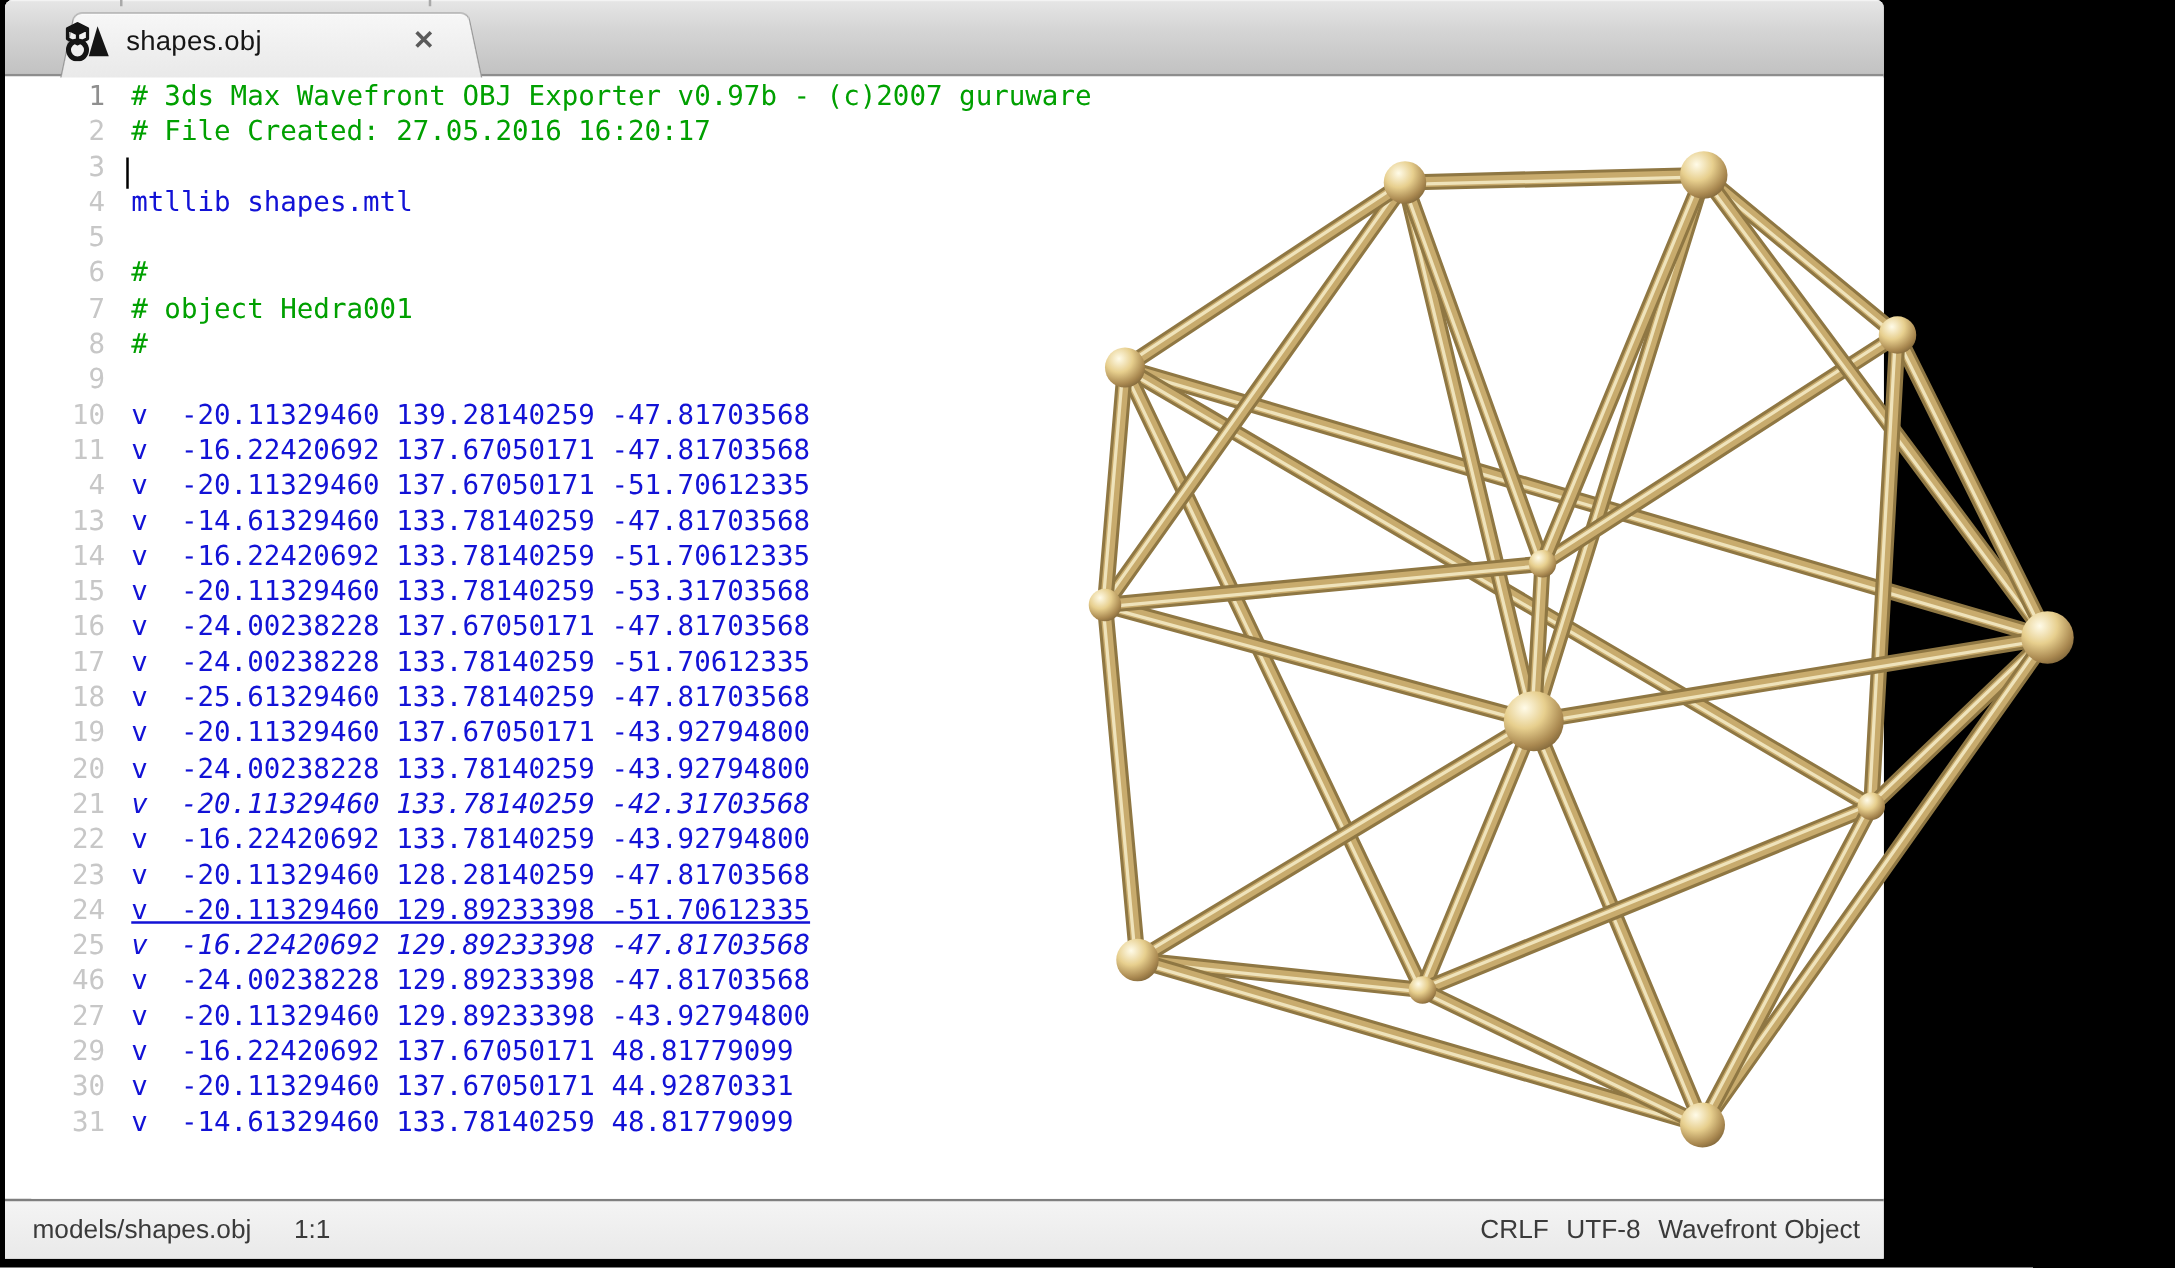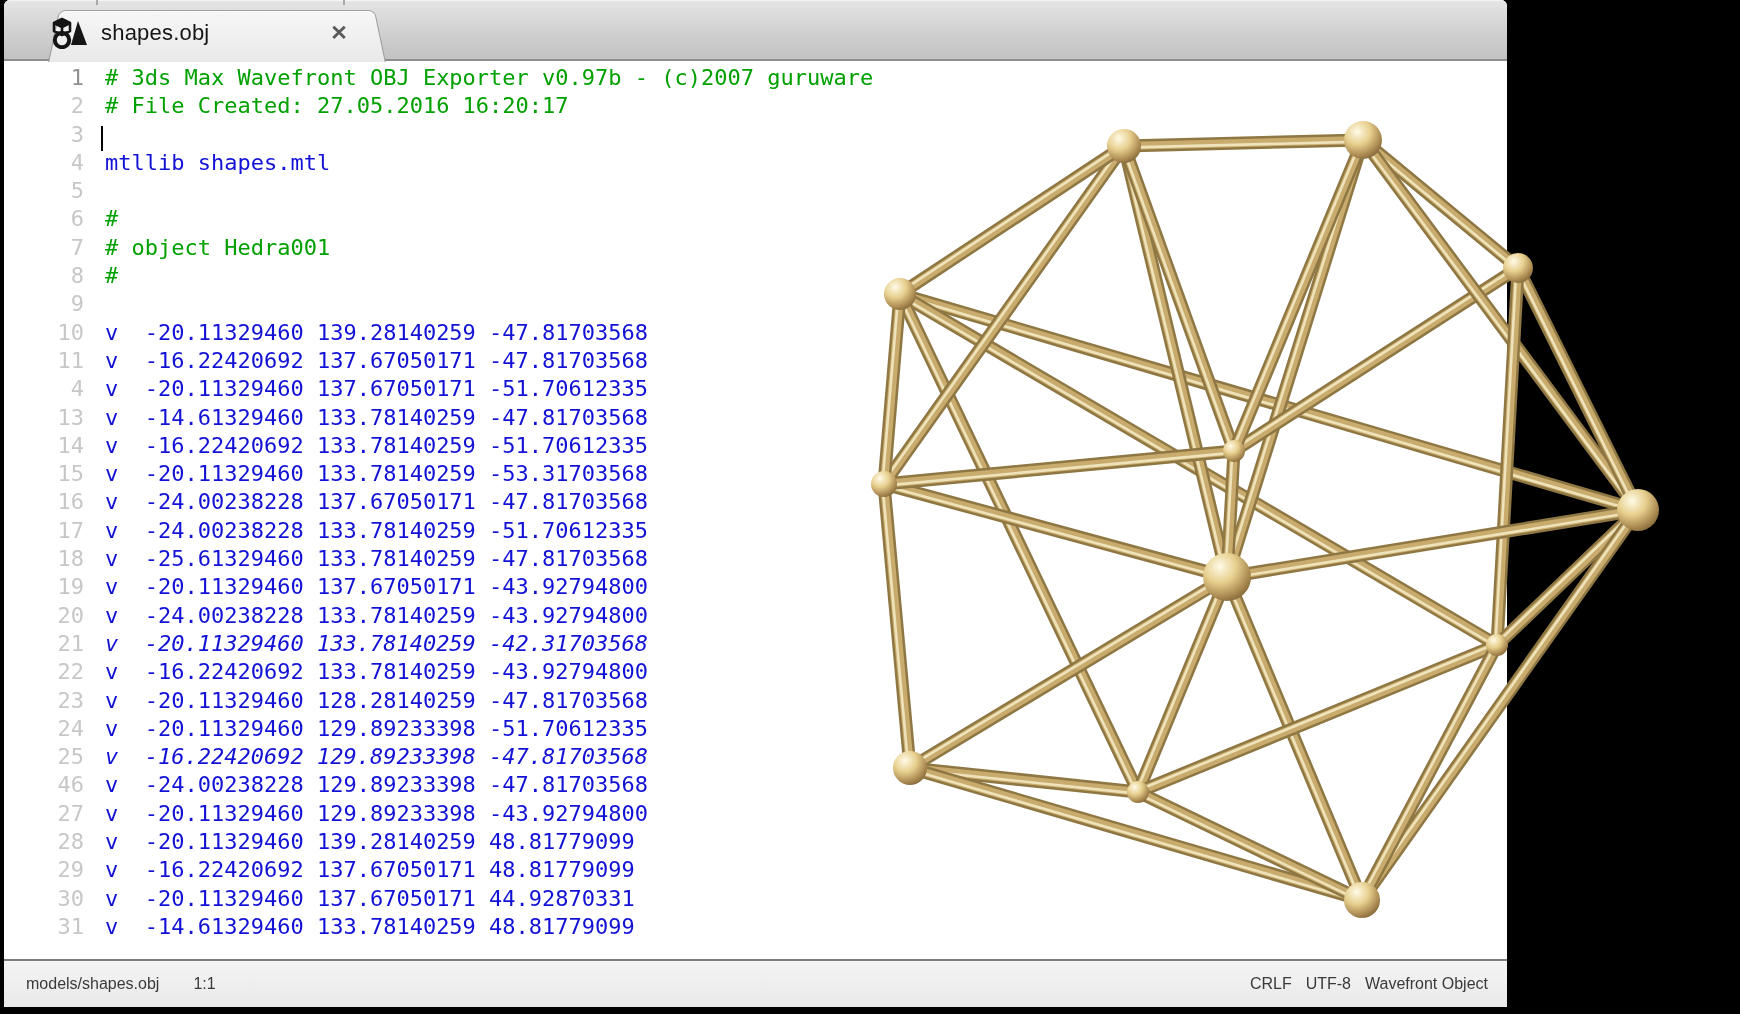--- a/index.html
+++ b/index.html
@@ -59,21 +59,21 @@
   }
   .line.active .gutter{color:#8f8f8f;}
   .code{display:inline-block;margin-left:21px;}
   .caret{position:absolute;left:76px;top:64px;width:2px;height:25px;background:#000;}
   
   .statusbar{
     position:absolute;left:0;bottom:0;width:100%;height:48px;
     background:linear-gradient(180deg,#f4f4f4,#e9e9e9);
     border-top:2px solid #7f7f7f;box-sizing:border-box;
     display:flex;align-items:center;justify-content:space-between;
-    font-size:16px;color:#3a3a3a;
+    font-size:21px;color:#3a3a3a;
   }
   .status-left{display:flex;gap:34px;padding-left:22px;}
   .status-right{display:flex;gap:14px;padding-right:19px;text-align:right;}
   .status-item{white-space:nowrap;}
   
   .model-layer{position:absolute;left:0;top:0;width:1740px;height:1014px;pointer-events:none;}
 </style>
 </head>
 <body>
 
@@ -115,25 +115,24 @@
         <div class="line"><span class="gutter">14</span><span class="code" style="color: rgb(18, 18, 214);">v  -16.22420692 133.78140259 -51.70612335</span></div>
         <div class="line"><span class="gutter">15</span><span class="code" style="color: rgb(18, 18, 214);">v  -20.11329460 133.78140259 -53.31703568</span></div>
         <div class="line"><span class="gutter">16</span><span class="code" style="color: rgb(18, 18, 214);">v  -24.00238228 137.67050171 -47.81703568</span></div>
         <div class="line"><span class="gutter">17</span><span class="code" style="color: rgb(18, 18, 214);">v  -24.00238228 133.78140259 -51.70612335</span></div>
         <div class="line"><span class="gutter">18</span><span class="code" style="color: rgb(18, 18, 214);">v  -25.61329460 133.78140259 -47.81703568</span></div>
         <div class="line"><span class="gutter">19</span><span class="code" style="color: rgb(18, 18, 214); text-align: center;">v  -20.11329460 137.67050171 -43.92794800</span></div>
         <div class="line"><span class="gutter">20</span><span class="code" style="color: rgb(18, 18, 214);">v  -24.00238228 133.78140259 -43.92794800</span></div>
         <div class="line"><span class="gutter">21</span><span class="code" style="color: rgb(18, 18, 214); font-style: italic;">v  -20.11329460 133.78140259 -42.31703568</span></div>
         <div class="line"><span class="gutter">22</span><span class="code" style="color: rgb(18, 18, 214);">v  -16.22420692 133.78140259 -43.92794800</span></div>
         <div class="line"><span class="gutter">23</span><span class="code" style="color: rgb(18, 18, 214);">v  -20.11329460 128.28140259 -47.81703568</span></div>
-        <div class="line"><span class="gutter">24</span><span class="code" style="color: rgb(18, 18, 214);">v  -20.11329460 129.89233398 -51.70612335</span></div>
+        <div class="line"><span class="gutter">24</span><span class="code" style="color: rgb(18, 18, 214); text-decoration: underline;">v  -20.11329460 129.89233398 -51.70612335</span></div>
         <div class="line"><span class="gutter">25</span><span class="code" style="color: rgb(18, 18, 214); font-style: italic;">v  -16.22420692 129.89233398 -47.81703568</span></div>
         <div class="line"><span class="gutter">46</span><span class="code" style="color: rgb(18, 18, 214);">v  -24.00238228 129.89233398 -47.81703568</span></div>
         <div class="line"><span class="gutter">27</span><span class="code" style="color: rgb(18, 18, 214);">v  -20.11329460 129.89233398 -43.92794800</span></div>
-        <div class="line"><span class="gutter">28</span><span class="code" style="color: rgb(18, 18, 214);">v  -20.11329460 139.28140259 48.81779099</span></div>
         <div class="line"><span class="gutter">29</span><span class="code" style="color: rgb(18, 18, 214);">v  -16.22420692 137.67050171 48.81779099</span></div>
         <div class="line"><span class="gutter">30</span><span class="code" style="color: rgb(18, 18, 214);">v  -20.11329460 137.67050171 44.92870331</span></div>
         <div class="line"><span class="gutter">31</span><span class="code" style="color: rgb(18, 18, 214);">v  -14.61329460 133.78140259 48.81779099</span></div>
       </div>
     <div class="caret"></div>
   </div>
 
   <div class="statusbar">
     <div class="status-left">
       <span class="status-item">models/shapes.obj</span>

